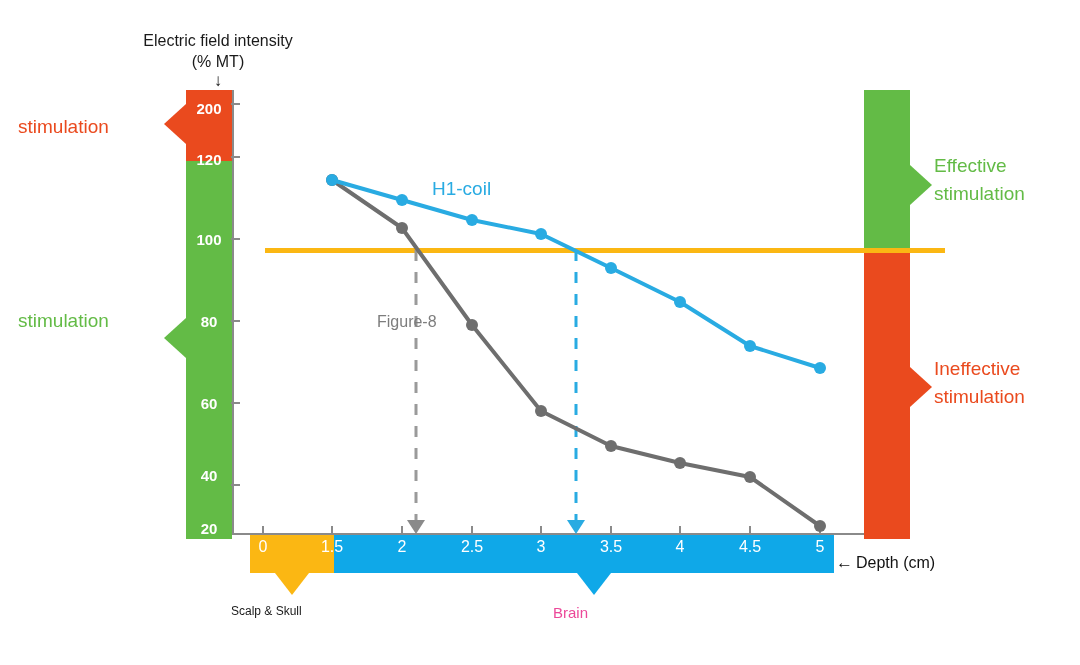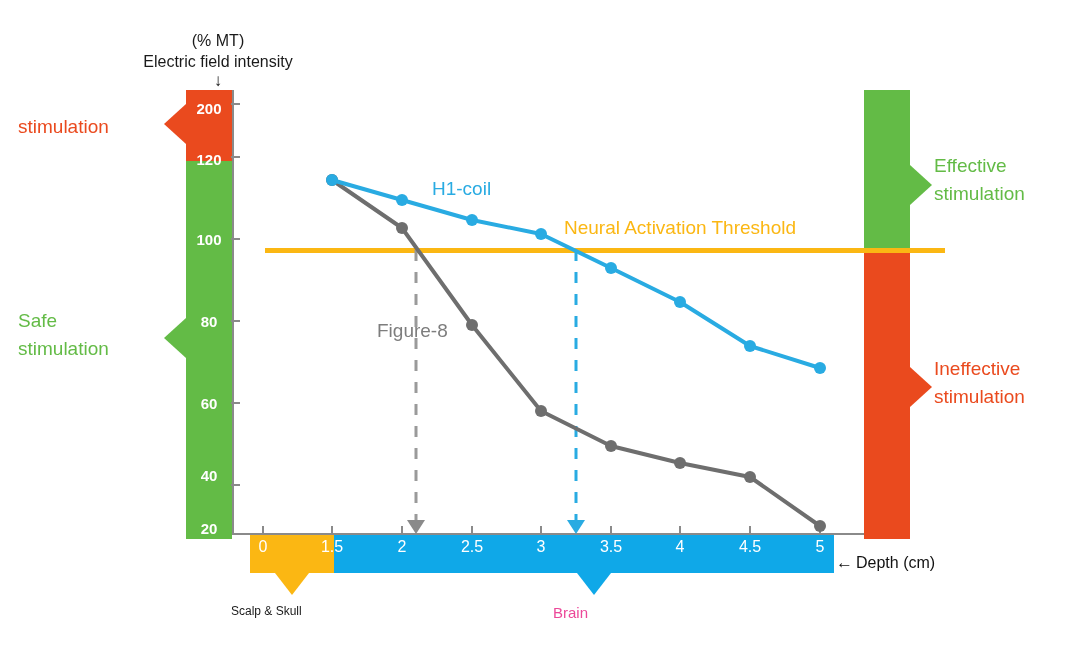--- a/index.html
+++ b/index.html
@@ -53,43 +53,43 @@
   
   #plot{left:232px;top:90px;width:752px;height:449px;}
   #y-axis-line{left:0;top:0;width:2px;height:444px;background:#8a8a8a;}
   #x-axis-line{left:0;top:443px;width:632px;height:2px;background:#8a8a8a;}
   .ytick{position:absolute;left:-1px;width:9px;height:2px;background:#8a8a8a;}
 
   #threshold-line{left:33px;top:158px;width:680px;height:5px;background:#fbb713;}
   #threshold-label{left:332px;top:127px;color:#fbb713;font-size:19px;white-space:nowrap;}
 
   #h1-label{left:200px;top:88px;color:#29abe2;font-size:19px;}
-  #f8-label{left:145px;top:230px;color:#7d7d7d;font-size:19px;}
+  #f8-label{left:145px;top:223px;color:#7d7d7d;font-size:16px;}
 
   svg.series{position:absolute;left:0;top:0;width:632px;height:449px;overflow:visible;}
 
   
   #depth-bar{left:250px;top:535px;width:584px;height:38px;}
   #depth-scalp{left:0;top:0;width:84px;height:38px;background:#fbb713;}
   #depth-brain{left:84px;top:0;width:500px;height:38px;background:#0fa8e8;}
   .depth-num{position:absolute;top:3px;color:#ffffff;font-size:16px;text-align:center;width:34px;}
   .depth-ptr{position:absolute;top:38px;width:0;height:0;border-left:17px solid transparent;border-right:17px solid transparent;}
   #ptr-scalp{left:25px;border-top:22px solid #fbb713;}
   #ptr-brain{left:327px;border-top:22px solid #0fa8e8;}
   #label-scalp{left:231px;top:604px;color:#1a1a1a;font-size:12px;}
   #label-brain{left:553px;top:604px;color:#ec4899;font-size:15px;}
   #depth-axis-label{left:836px;top:553px;color:#111;font-size:16px;white-space:nowrap;}
   #depth-axis-label .arr{font-size:17px;margin-right:3px;}
 </style>
 </head>
 <body>
 
 <div class="abs" id="y-caption">
+  <div>Electric field intensity</div>
   <div>(% MT)</div>
-  <div>Electric field intensity</div>
   <span class="arrow">↓</span>
 </div>
 
 <div class="abs" id="left-bar">
   <div class="abs" id="left-bar-unsafe"></div>
   <div class="abs" id="left-bar-safe"></div>
   <div class="ptr-left" id="ptr-unsafe"></div>
   <div class="ptr-left" id="ptr-safe"></div>
   <div class="ybar-label" style="top:10px">200</div>
   <div class="ybar-label" style="top:61px">120</div>
@@ -97,21 +97,20 @@
   <div class="ybar-label" style="top:223px">80</div>
   <div class="ybar-label" style="top:305px">60</div>
   <div class="ybar-label" style="top:377px">40</div>
   <div class="ybar-label" style="top:430px">20</div>
 </div>
 
 <div class="abs" id="label-unsafe">
   <div>stimulation</div>
 </div>
 <div class="abs" id="label-safe">
-  <div>Safe</div>
   <div>stimulation</div>
 </div>
 
 <div class="abs" id="right-bar">
   <div class="abs" id="right-bar-eff"></div>
   <div class="abs" id="right-bar-ineff"></div>
   <div class="ptr-right" id="ptr-eff"></div>
   <div class="ptr-right" id="ptr-ineff"></div>
 </div>
 <div class="abs" id="label-eff">
@@ -180,21 +179,20 @@
       <circle cx="309" cy="144" r="6"></circle>
       <circle cx="379" cy="178" r="6"></circle>
       <circle cx="448" cy="212" r="6"></circle>
       <circle cx="518" cy="256" r="6"></circle>
       <circle cx="588" cy="278" r="6"></circle>
     </g>
   </svg>
 
   <div class="abs" id="h1-label">H1-coil</div>
   <div class="abs" id="f8-label">Figure-8</div>
-  <div class="abs" id="threshold-label">Neural Activation Threshold</div>
 </div>
 
 <div class="abs" id="depth-bar">
   <div class="abs" id="depth-scalp"></div>
   <div class="abs" id="depth-brain"></div>
 
   <div class="depth-num" style="left:-4px">0</div>
   <div class="depth-num" style="left:65px">1.5</div>
   <div class="depth-num" style="left:135px">2</div>
   <div class="depth-num" style="left:205px">2.5</div>

